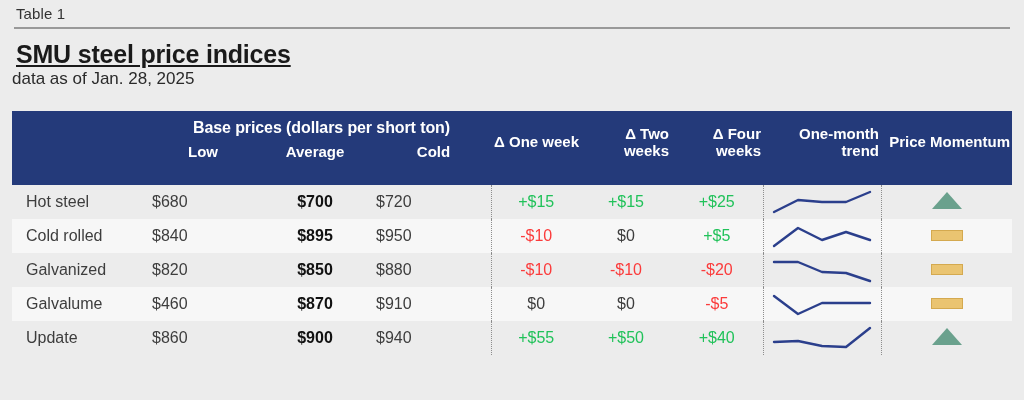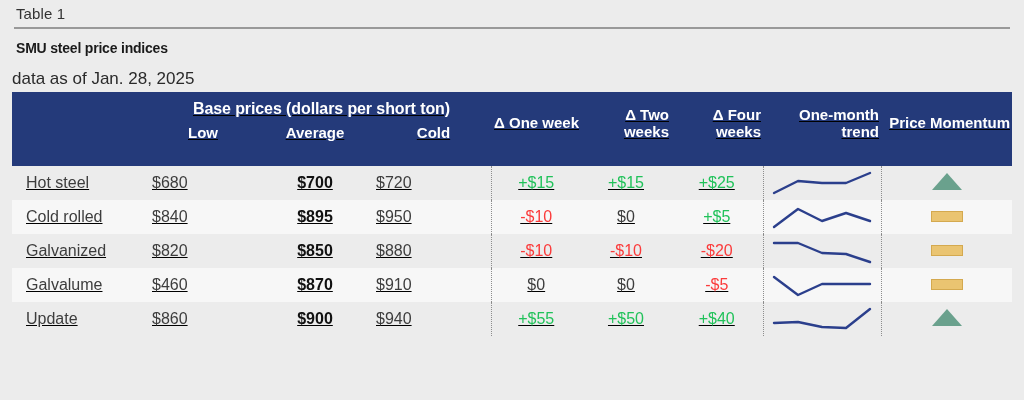--- a/index.html
+++ b/index.html
@@ -17,22 +17,23 @@
     font-size: 15px; color: #333; letter-spacing: .1px;
   }
   .top-rule {
     position: absolute; left: 14px; top: 27px;
     width: 996px; height: 2px; background: #999;
   }
 
   
   .title {
     position: absolute; left: 16px; top: 40px;
-    font-size: 14px; font-weight: bold; color: #1a1a1a;
+    font-size: 25px; font-weight: bold; color: #1a1a1a;
     letter-spacing: -.2px;
+    text-decoration: underline;
   }
   .subtitle {
     position: absolute; left: 12px; top: 69px;
     font-size: 17px; color: #2a2a2a; font-weight: normal;
   }
 
   
   .watermark {
     position: absolute; left: 0; top: 190px; width: 1024px; height: 130px;
     display: flex; align-items: center; justify-content: center;
@@ -48,24 +49,23 @@
     background: #e4e4e4;
   }
   .wm-box {
     position: absolute; left: 778px; top: 200px;
     width: 58px; height: 58px; border-radius: 10px;
     background: #f3f3f3; border: 1px solid #e6e6e6;
   }
 
   
   table.smu {
-    position: absolute; left: 12px; top: 92px;
+    position: absolute; left: 12px; top: 111px;
     width: 1000px; border-collapse: collapse;
     table-layout: fixed;
-    text-decoration: underline;
   }
   table.smu thead th { background: #243a7a; color: #fff; }
 
   .hdr-group {
     font-size: 16px; font-weight: bold; text-align: center;
     padding: 8px 0 4px 0; letter-spacing: -.1px;
   }
   .hdr-sub {
     font-size: 15px; font-weight: bold; text-align: center;
     padding: 2px 0 9px 0; height: 44px; vertical-align: top;

